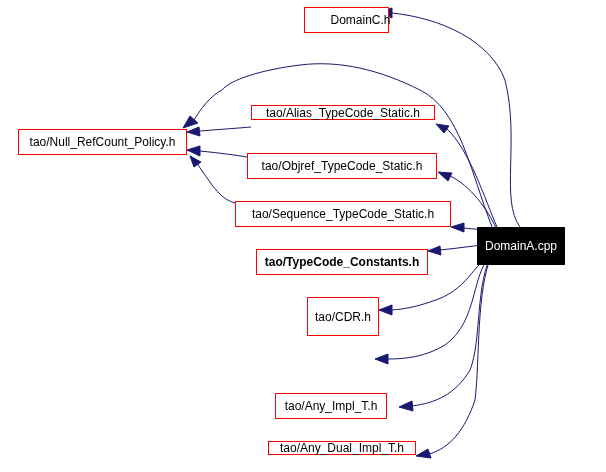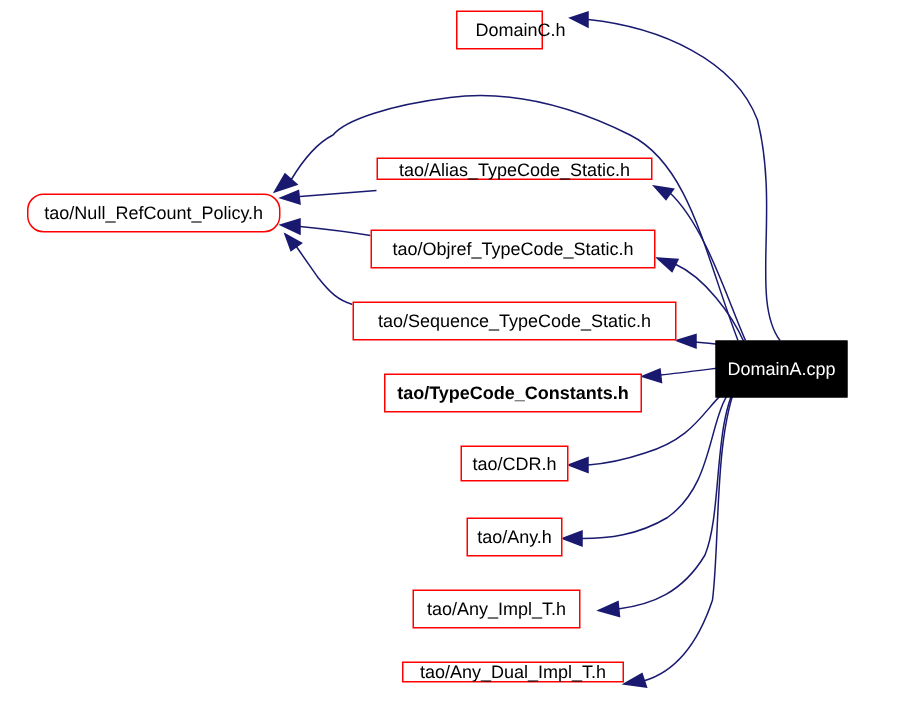--- a/index.html
+++ b/index.html
@@ -53,24 +53,23 @@
     <path class="edge" d="M251,127 C240,128 225,129 200,131"></path>
     <polygon class="arrow" points="187,132 199,127 200,136"></polygon>
 
     <path class="edge" d="M247,157 C235,155 220,153 200,151"></path>
     <polygon class="arrow" points="187,150 200,146 200,156"></polygon>
 
     <path class="edge" d="M235,203 C225,200 220,195 212,185 C205,175 200,168 196,162"></path>
     <polygon class="arrow" points="190,156 201,162 194,167"></polygon>
   </svg>
 
-  <div class="node" style="left:304px;top:7px;width:58px;height:26px;padding-left:28px;">DomainC.h</div>
-  <div class="node" style="left:18px;top:129px;width:169px;height:26px;border-radius:11px;">tao/Null_RefCount_Policy.h</div>
+  <div class="node" style="left:304px;top:7px;width:85px;height:26px;padding-left:28px;">DomainC.h</div>
+  <div class="node" style="left:18px;top:129px;width:169px;height:26px;">tao/Null_RefCount_Policy.h</div>
   <div class="node" style="left:251px;top:105px;width:184px;height:15px;">tao/Alias_TypeCode_Static.h</div>
   <div class="node" style="left:247px;top:153px;width:190px;height:26px;">tao/Objref_TypeCode_Static.h</div>
   <div class="node" style="left:235px;top:201px;width:216px;height:26px;">tao/Sequence_TypeCode_Static.h</div>
   <div class="node root" style="left:477px;top:227px;width:88px;height:38px;">DomainA.cpp</div>
   <div class="node" style="left:256px;top:249px;width:172px;height:26px;font-weight:bold;">tao/TypeCode_Constants.h</div>
-  <div class="node" style="left:307px;top:297px;width:72px;height:24px;">tao/CDR.h</div>
-  <div class="node" style="left:311px;top:345px;width:64px;height:26px;">tao/Any.h</div>
+  <div class="node" style="left:307px;top:297px;width:72px;height:39px;">tao/CDR.h</div>
   <div class="node" style="left:275px;top:393px;width:112px;height:26px;">tao/Any_Impl_T.h</div>
   <div class="node" style="left:268px;top:441px;width:148px;height:14px;">tao/Any_Dual_Impl_T.h</div>
 </div>
 
 </body></html>

